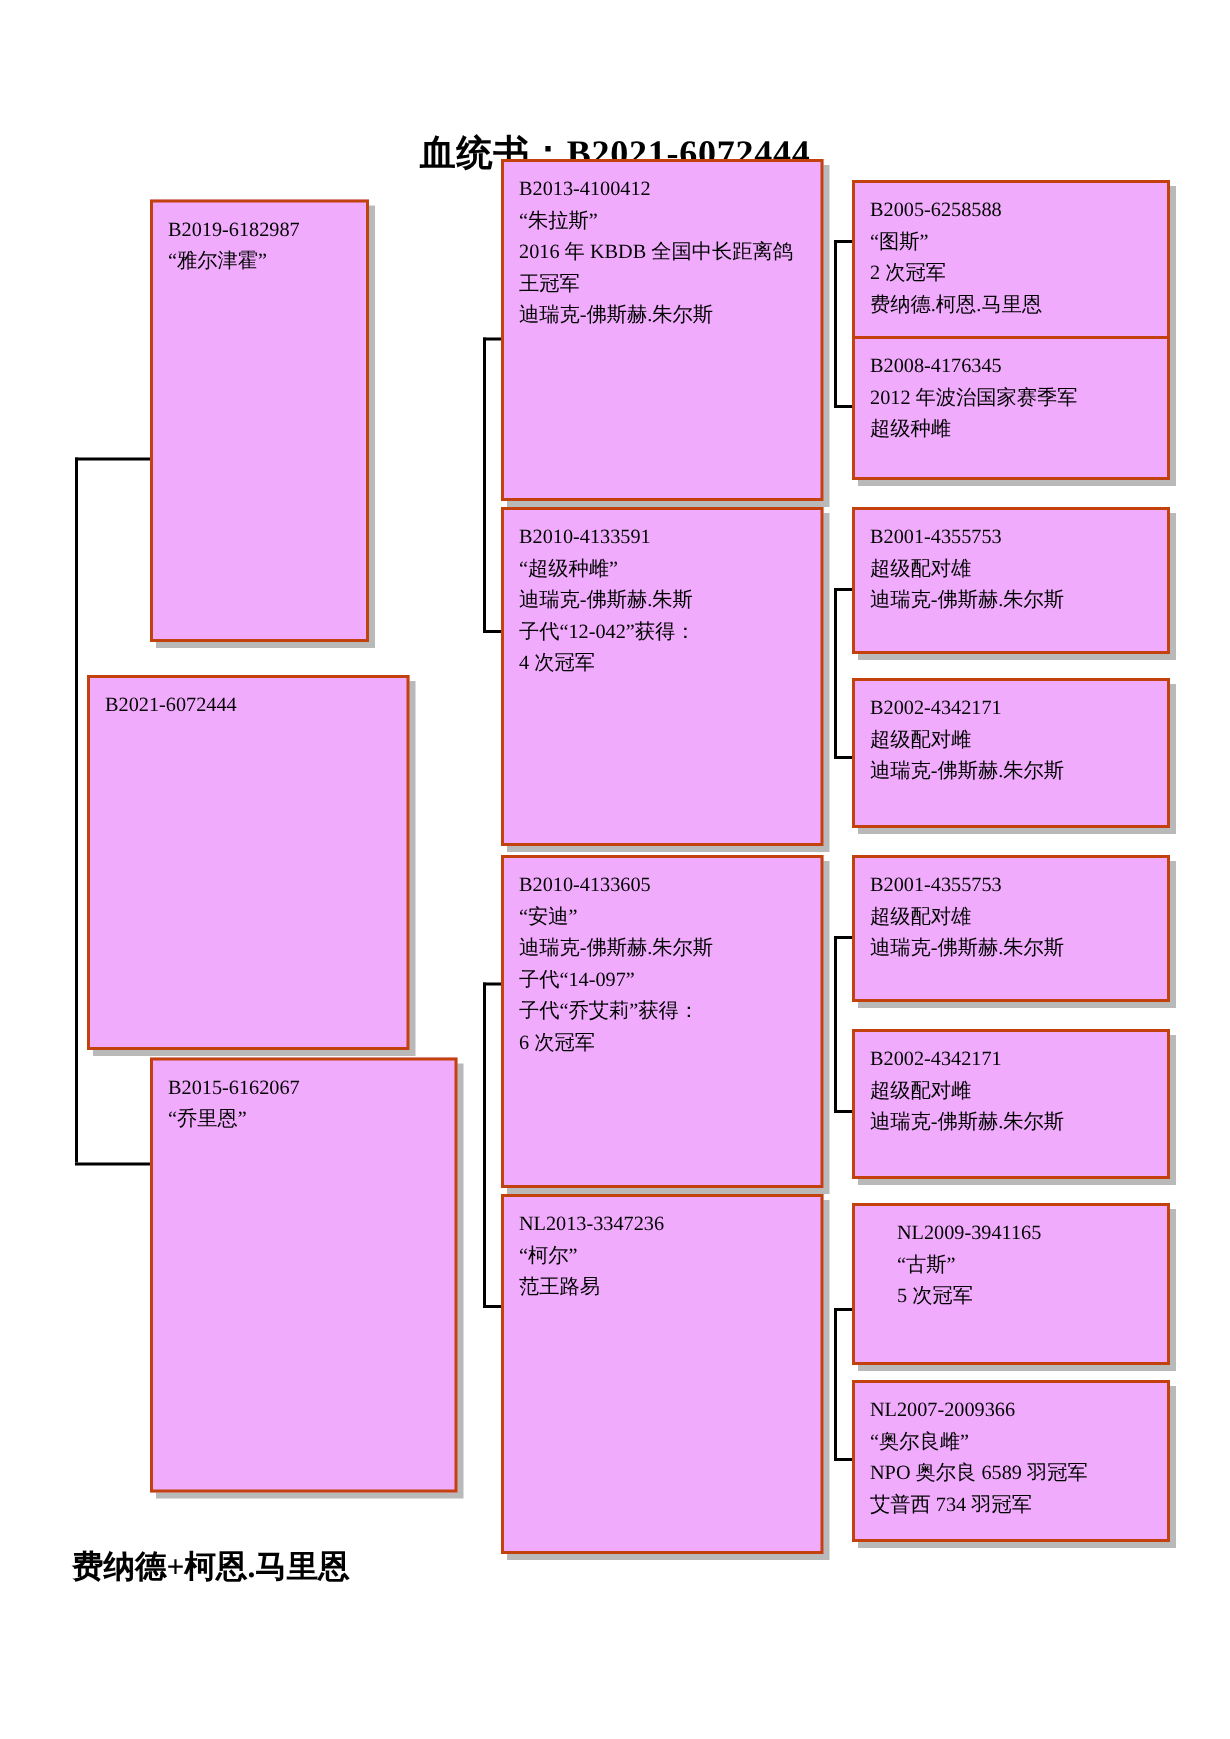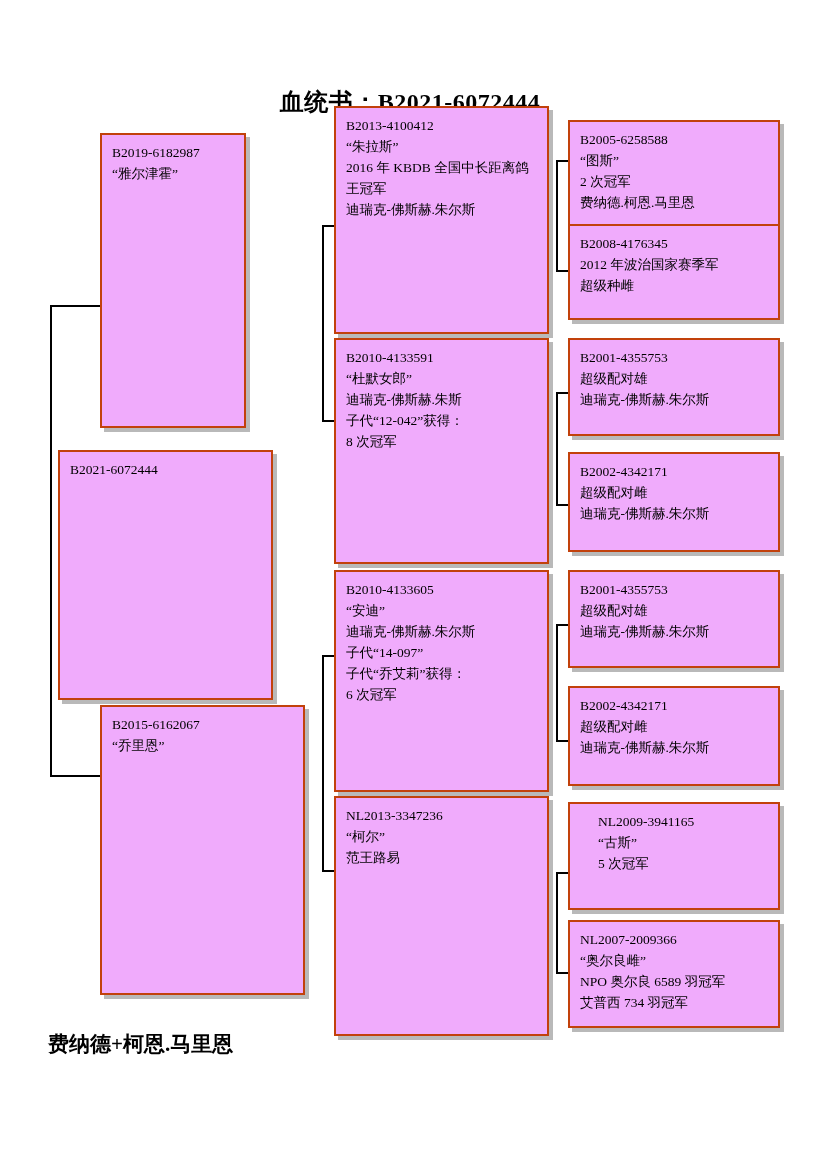--- a/index.html
+++ b/index.html
@@ -110,24 +110,24 @@
   <div class="box" style="left:334px; top:106px; width:215px; height:228px;">
     <div class="line">B2013-4100412</div>
     <div class="line">“朱拉斯”</div>
     <div class="line">2016 年 KBDB 全国中长距离鸽</div>
     <div class="line">王冠军</div>
     <div class="line">迪瑞克-佛斯赫.朱尔斯</div>
   </div>
 
   <div class="box" style="left:334px; top:338px; width:215px; height:226px;">
     <div class="line">B2010-4133591</div>
-    <div class="line">“杜默女郎”</div>
+    <div class="line">“超级种雌”</div>
     <div class="line">迪瑞克-佛斯赫.朱斯</div>
     <div class="line">子代“12-042”获得：</div>
-    <div class="line">8 次冠军</div>
+    <div class="line">4 次冠军</div>
   </div>
 
   <div class="box" style="left:334px; top:570px; width:215px; height:222px;">
     <div class="line">B2010-4133605</div>
     <div class="line">“安迪”</div>
     <div class="line">迪瑞克-佛斯赫.朱尔斯</div>
     <div class="line">子代“14-097”</div>
     <div class="line">子代“乔艾莉”获得：</div>
     <div class="line">6 次冠军</div>
   </div>

